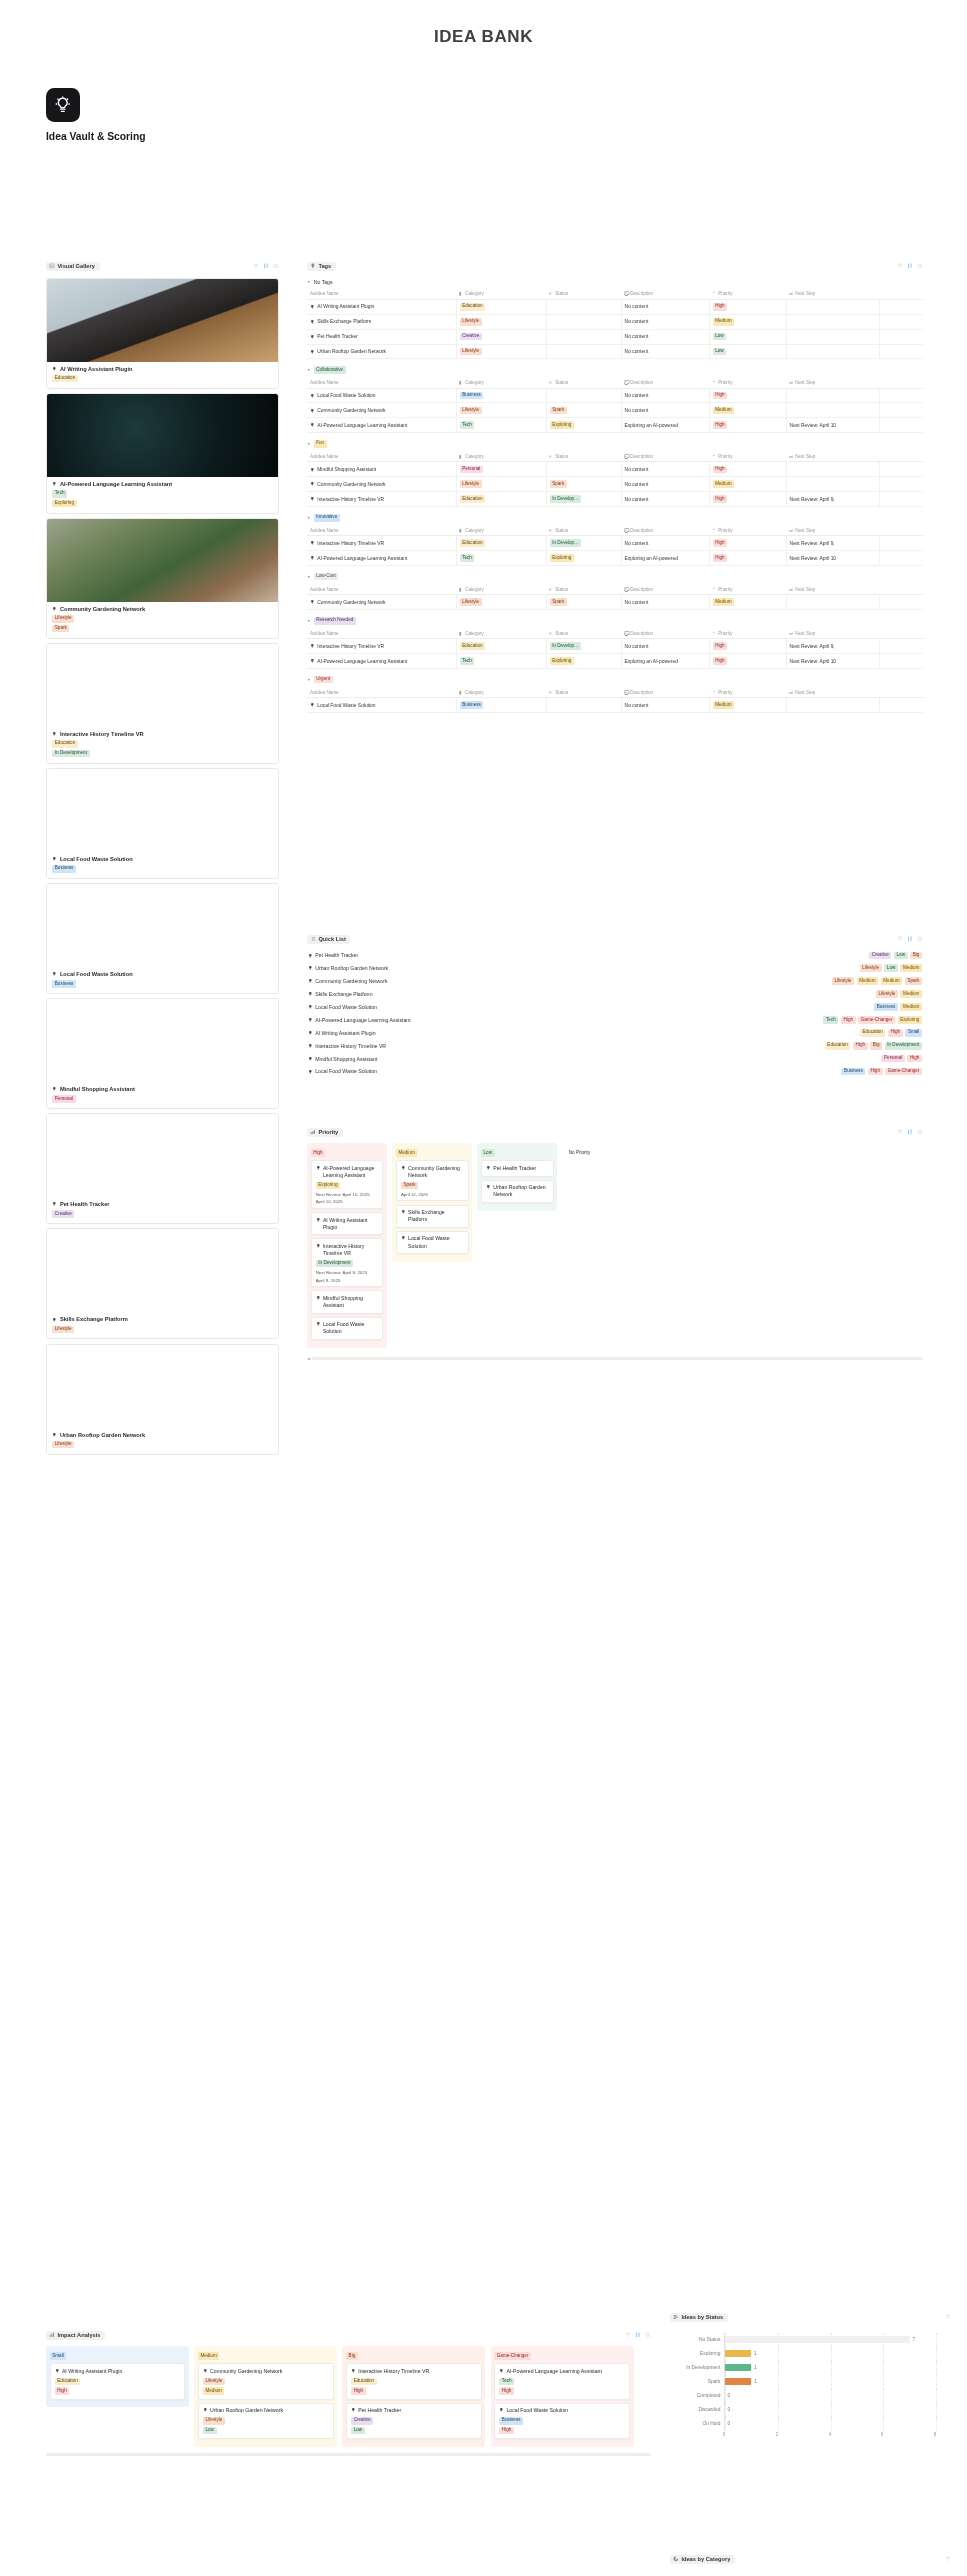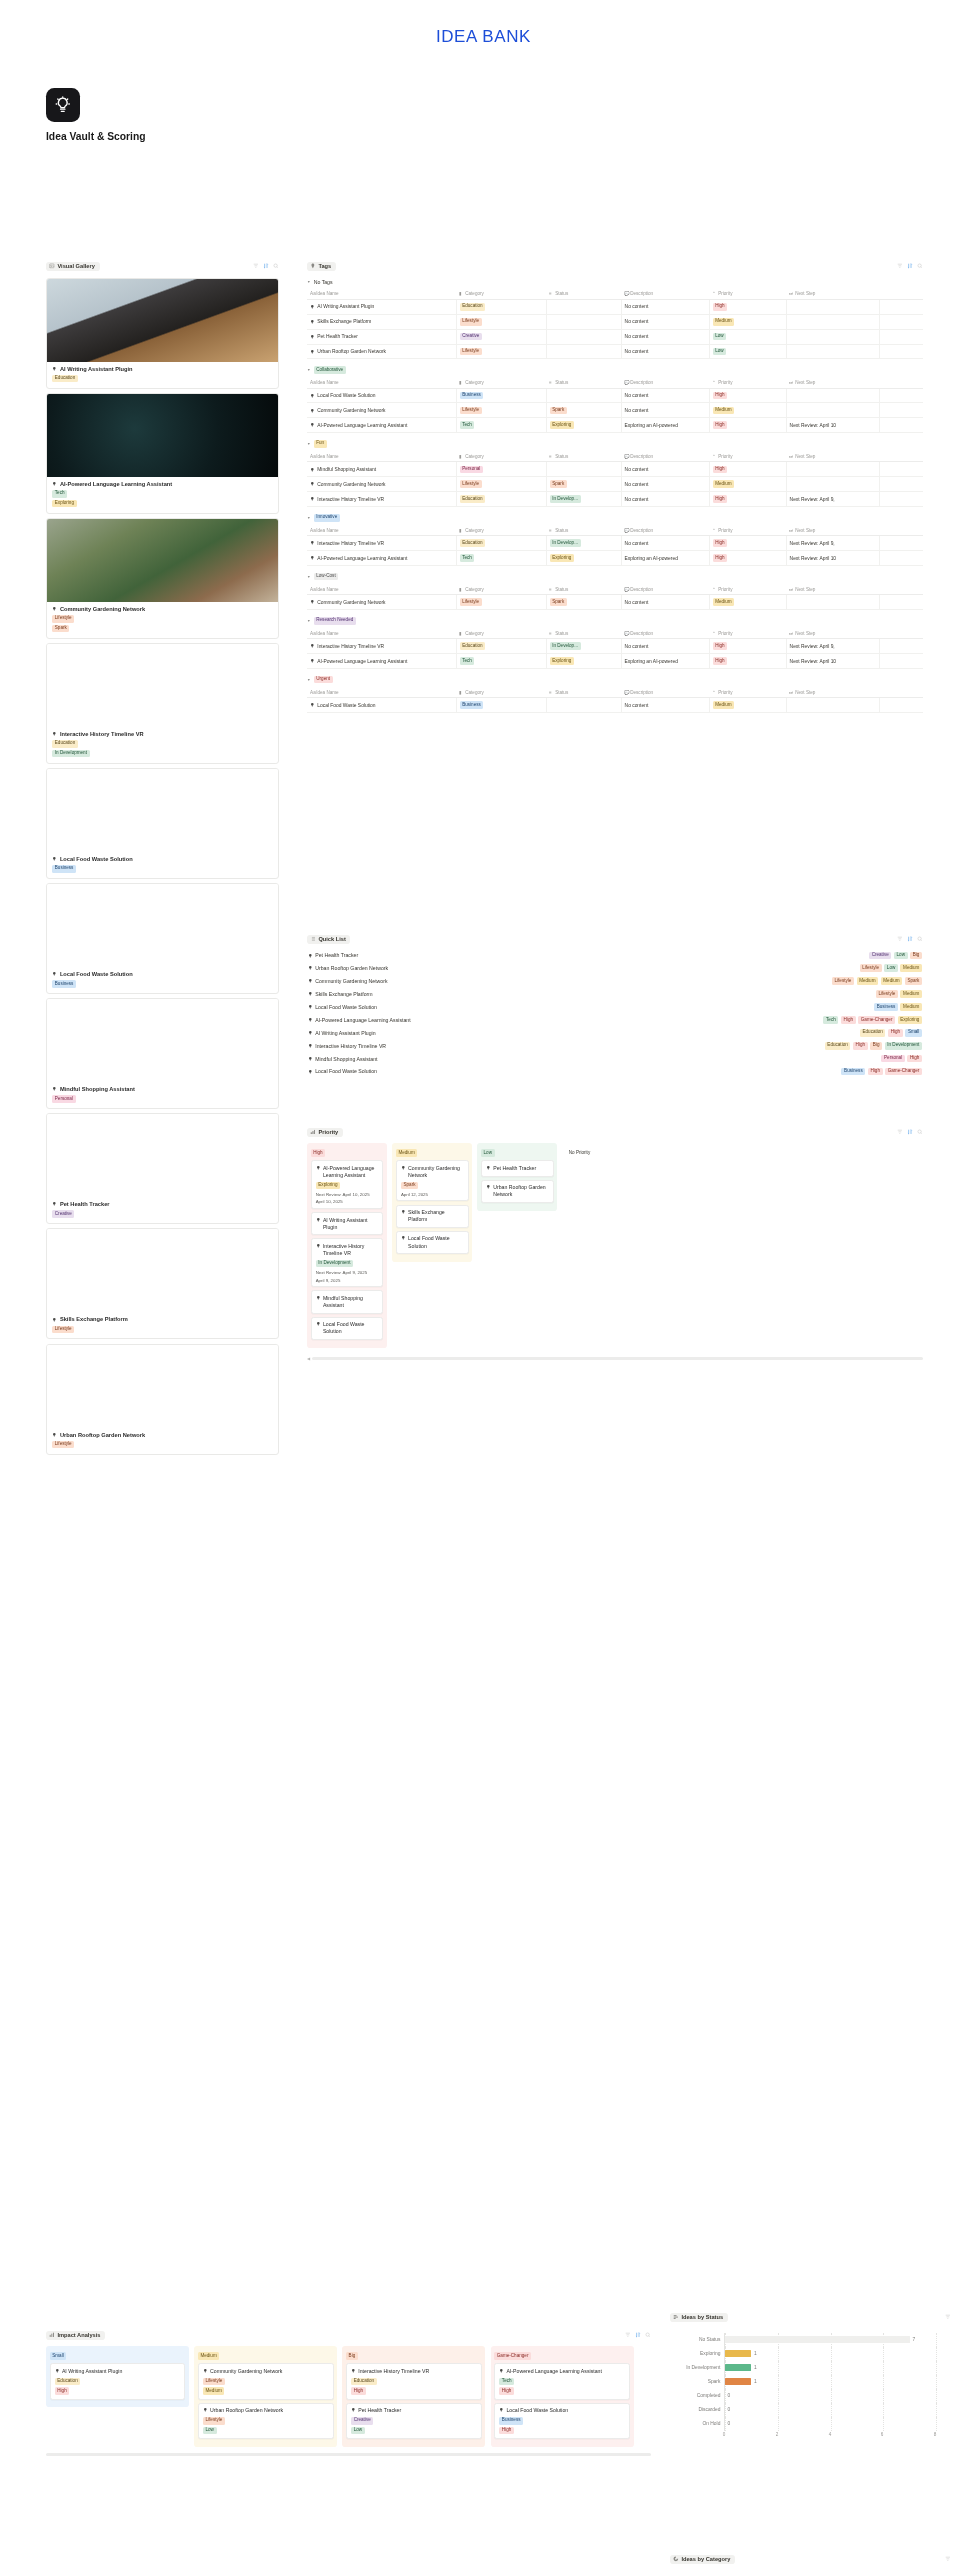--- a/index.html
+++ b/index.html
@@ -8,22 +8,22 @@
     background: #ffffff;
     font-family: "Liberation Sans", sans-serif;
     color: #37352f;
     position: relative;
     overflow: hidden;
   }
 
   
   .page-header { text-align: center; padding-top: 27px; }
   .brand-title {
-    font-size: 17px; font-weight: normal; letter-spacing: 0.6px;
-    color: #1d4ed8;
+    font-size: 17px; font-weight: bold; letter-spacing: 0.6px;
+    color: #404040;
   }
   .vault-block { position: absolute; left: 46px; top: 88px; }
   .vault-icon {
     width: 34px; height: 34px; border-radius: 8.2px;
     background: #17171a; display: flex; align-items: center; justify-content: center;
   }
   .vault-label { margin-top: 9.3px; font-size: 10.3px; font-weight: bold; color: #1a1a1a; }
 
   
   .panel { position: absolute; }

